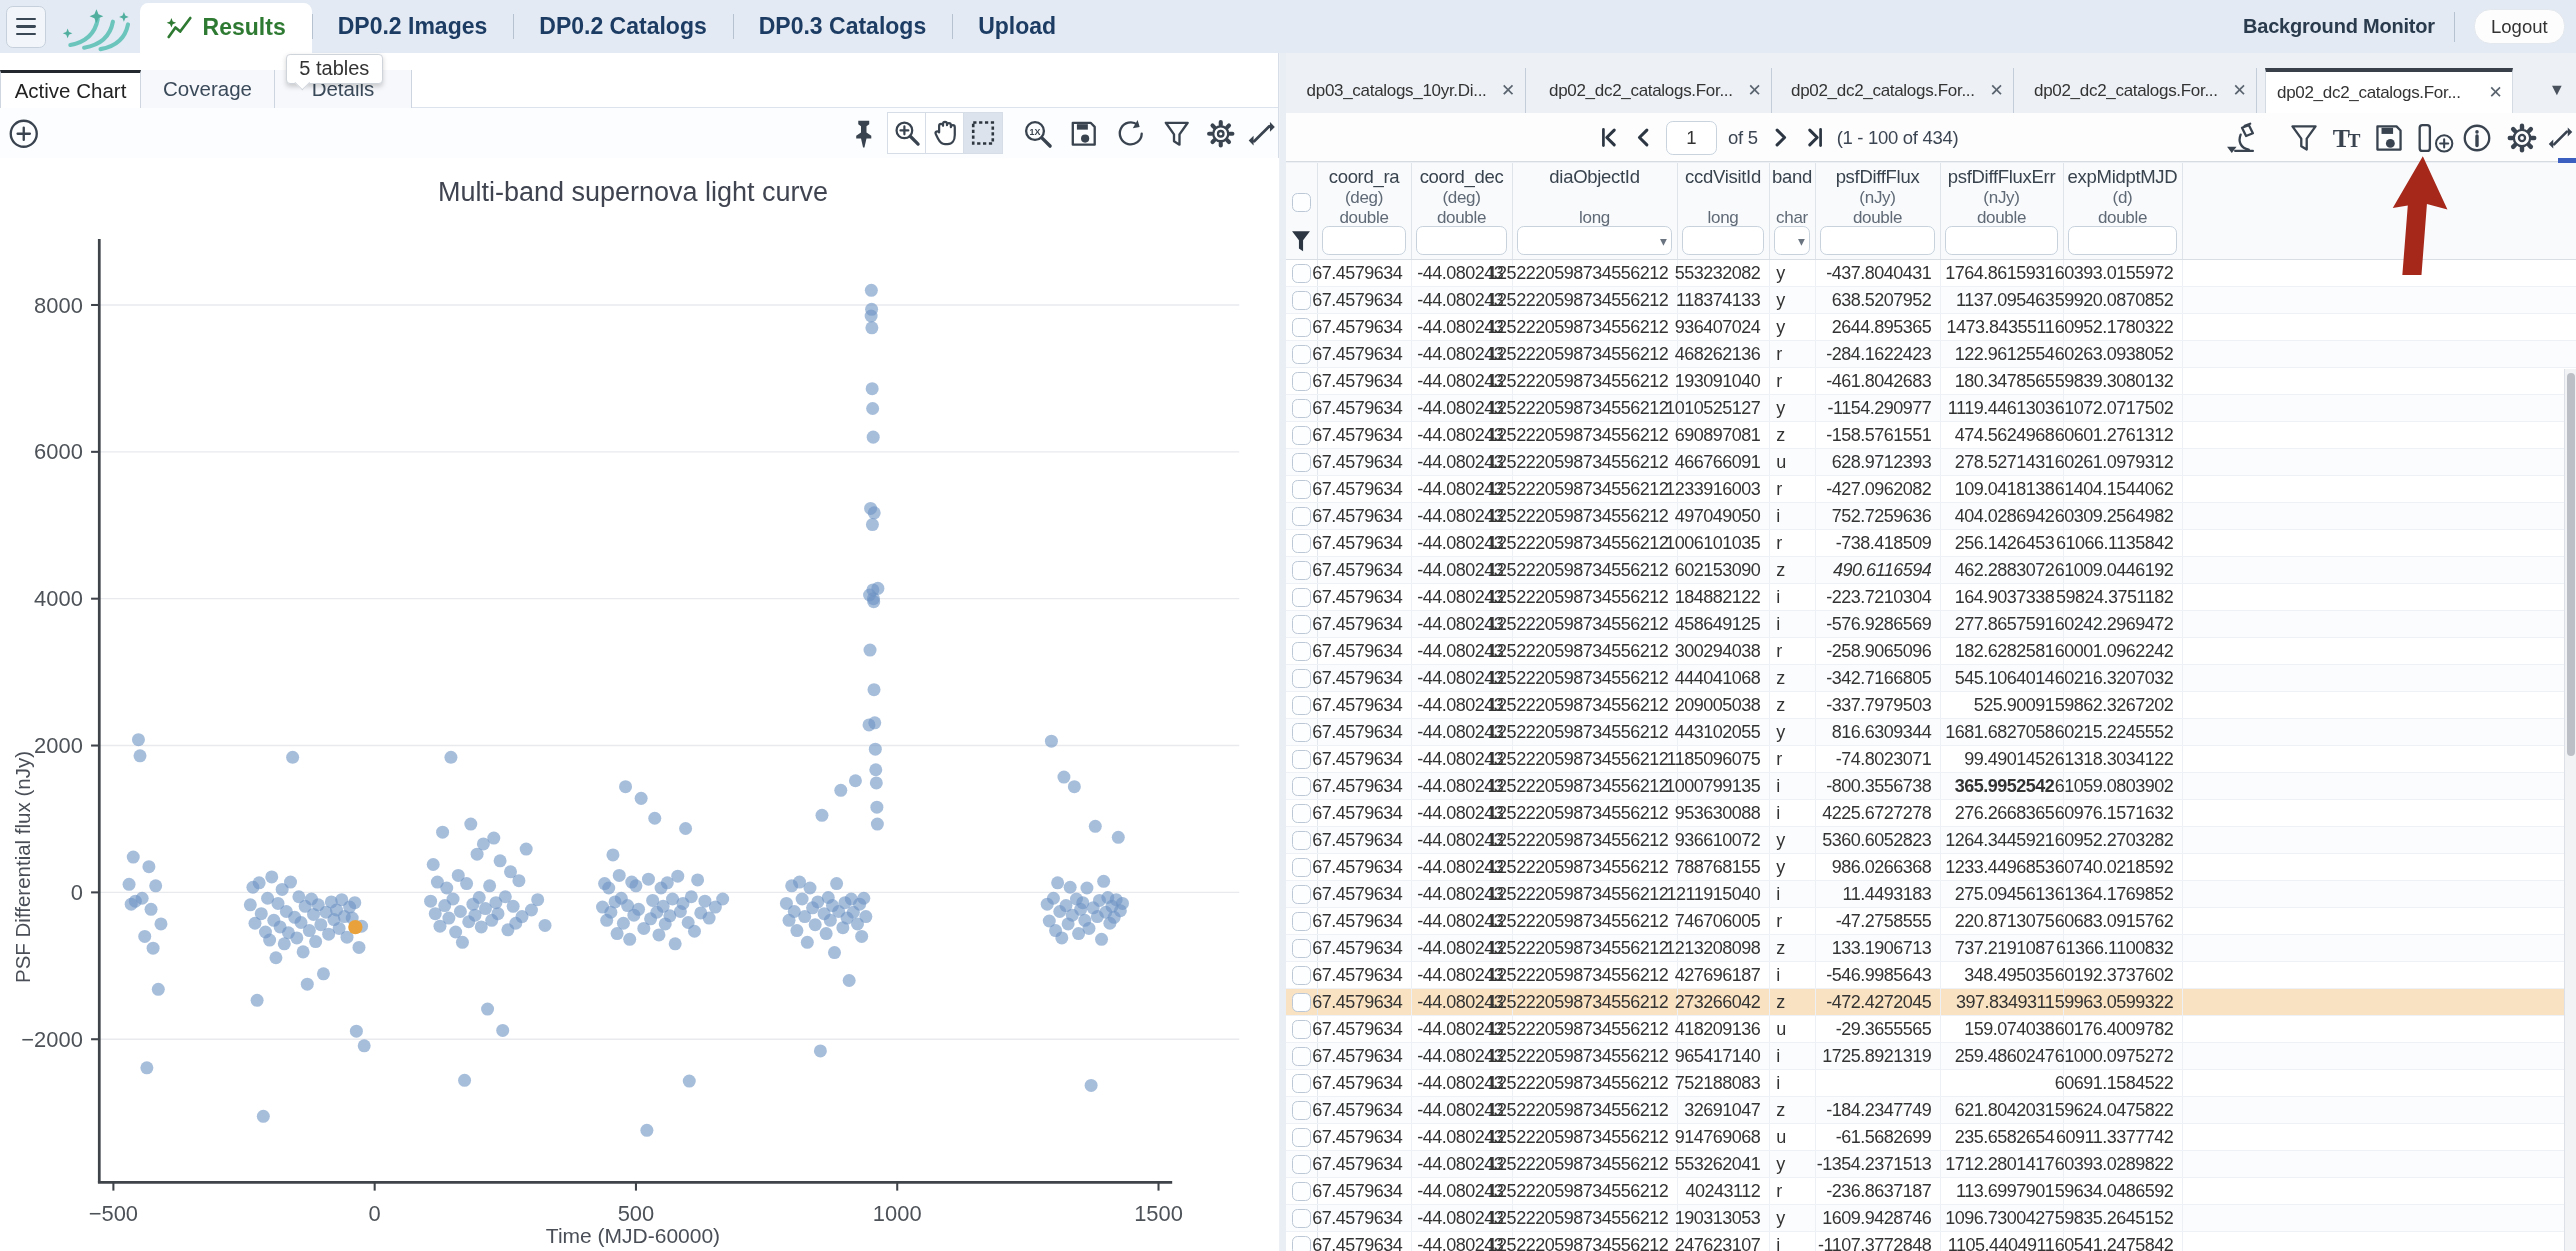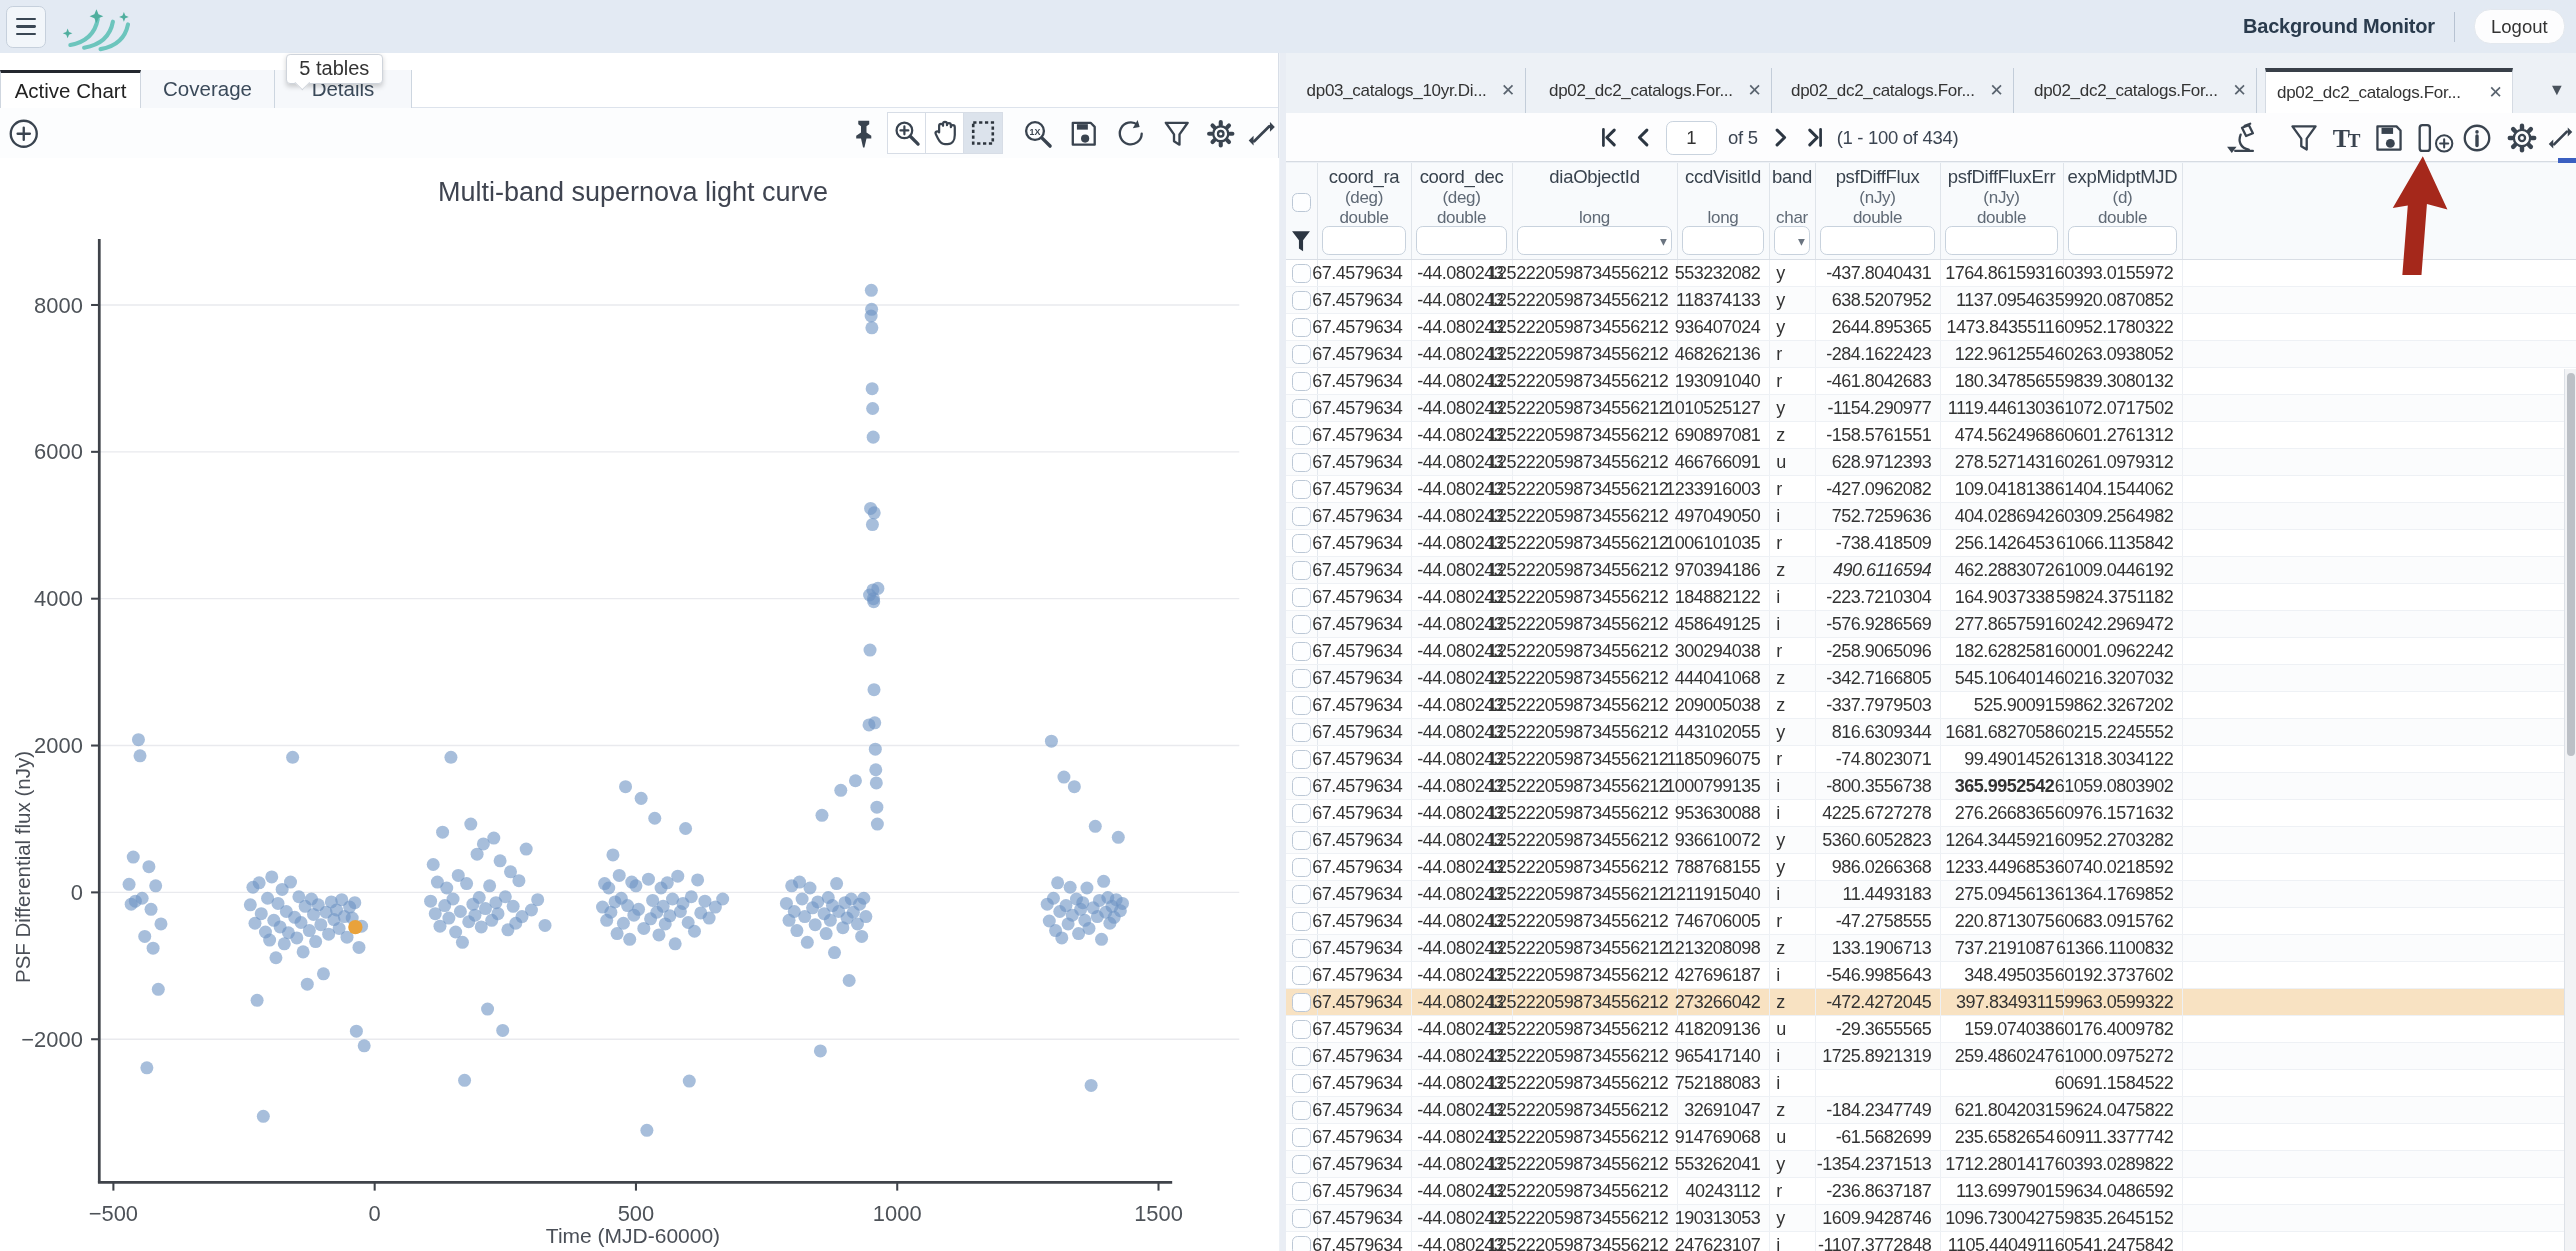--- a/index.html
+++ b/index.html
@@ -121,20 +121,41 @@
         <path d="M18 64 C40 60 54 48 58 26"></path>
         <path d="M38 68 C62 64 76 52 80 30"></path>
         <path d="M62 70 C86 66 98 54 102 34"></path>
       </g>
       <g fill="#4fae9e">
         <path d="M56 12 l3 7 7 3 -7 3 -3 7 -3 -7 -7 -3 7 -3 z"></path>
         <path d="M14 40 l2 5 5 2 -5 2 -2 5 -2 -5 -5 -2 5 -2 z"></path>
         <path d="M96 16 l2 5 5 2 -5 2 -2 5 -2 -5 -5 -2 5 -2 z"></path>
       </g>
     </svg>
+  </div>
+  <div class="apptabs">
+    <div class="apptab active">
+      <svg width="27" height="27" viewBox="0 0 40 40">
+        <polyline points="4,34 14,20 21,26 36,6" fill="none" stroke="#2f7a33" stroke-width="4" stroke-linecap="round" stroke-linejoin="round"></polyline>
+        <path d="M8 6 l2 5 5 2 -5 2 -2 5 -2 -5 -5 -2 5 -2 z" fill="#2f7a33"></path>
+      </svg>
+      <span>Results</span>
+    </div>
+    <div class="apptab sep">
+        <span>DP0.2 Images</span>
+      </div>
+    <div class="apptab sep">
+        <span>DP0.2 Catalogs</span>
+      </div>
+    <div class="apptab sep">
+        <span>DP0.3 Catalogs</span>
+      </div>
+    <div class="apptab sep">
+        <span>Upload</span>
+      </div>
   </div>
   <div class="topbar-right">
     <span class="bgmon">Background Monitor</span>
     <span class="topdiv"></span>
     <button class="logout">Logout</button>
   </div>
 </div>
 
 <div class="left-panel">
   <div class="subtabbar">
@@ -848,21 +869,21 @@
           <div class="td num" style="width: 123px;">256.1426453</div>
           <div class="td num" style="width: 119px;">61066.1135842</div>
         </div>
         <div class="tr alt">
           <div class="td cbcell cbcol">
             <div class="cb"></div>
           </div>
           <div class="td num" style="width: 94px;">67.4579634</div>
           <div class="td num" style="width: 101px;">-44.080243</div>
           <div class="td num" style="width: 165px;">1252220598734556212</div>
-          <div class="td num" style="width: 92px;">970394186</div>
+          <div class="td num" style="width: 92px;">602153090</div>
           <div class="td txt" style="width: 46px;">z</div>
           <div class="td num" style="width: 125px; font-style: italic;">490.6116594</div>
           <div class="td num" style="width: 123px;">462.2883072</div>
           <div class="td num" style="width: 119px;">61009.0446192</div>
         </div>
         <div class="tr">
           <div class="td cbcell cbcol">
             <div class="cb"></div>
           </div>
           <div class="td num" style="width: 94px;">67.4579634</div>

